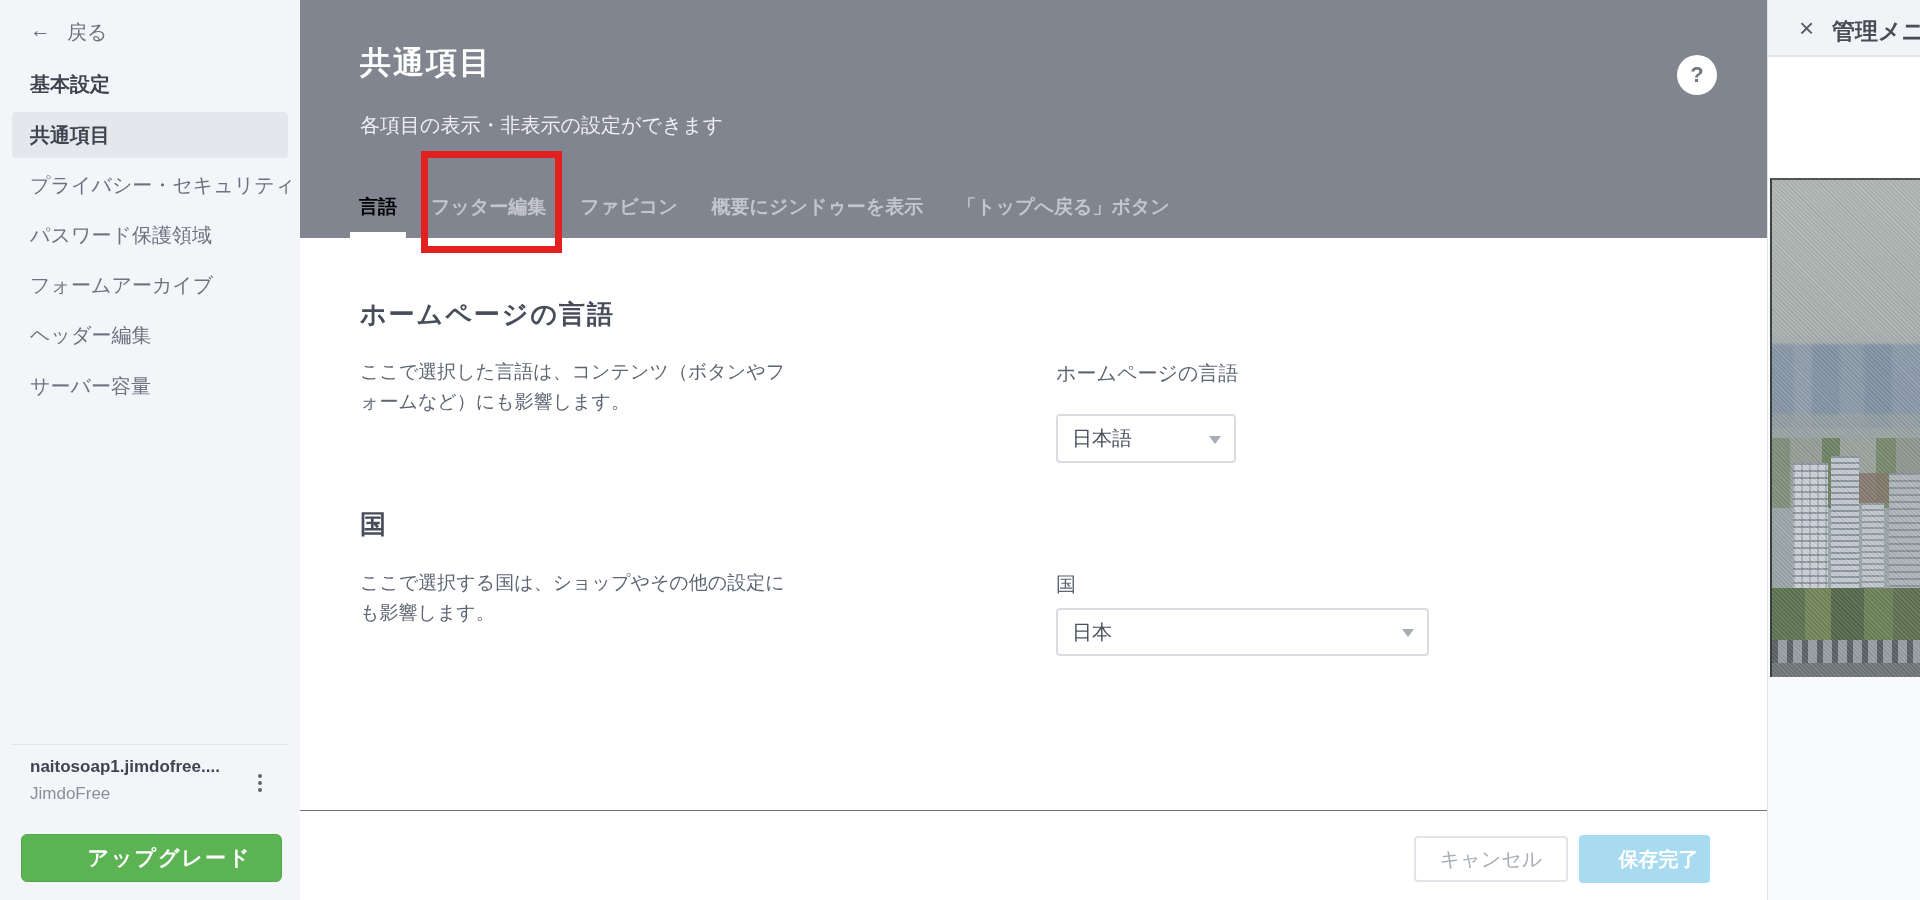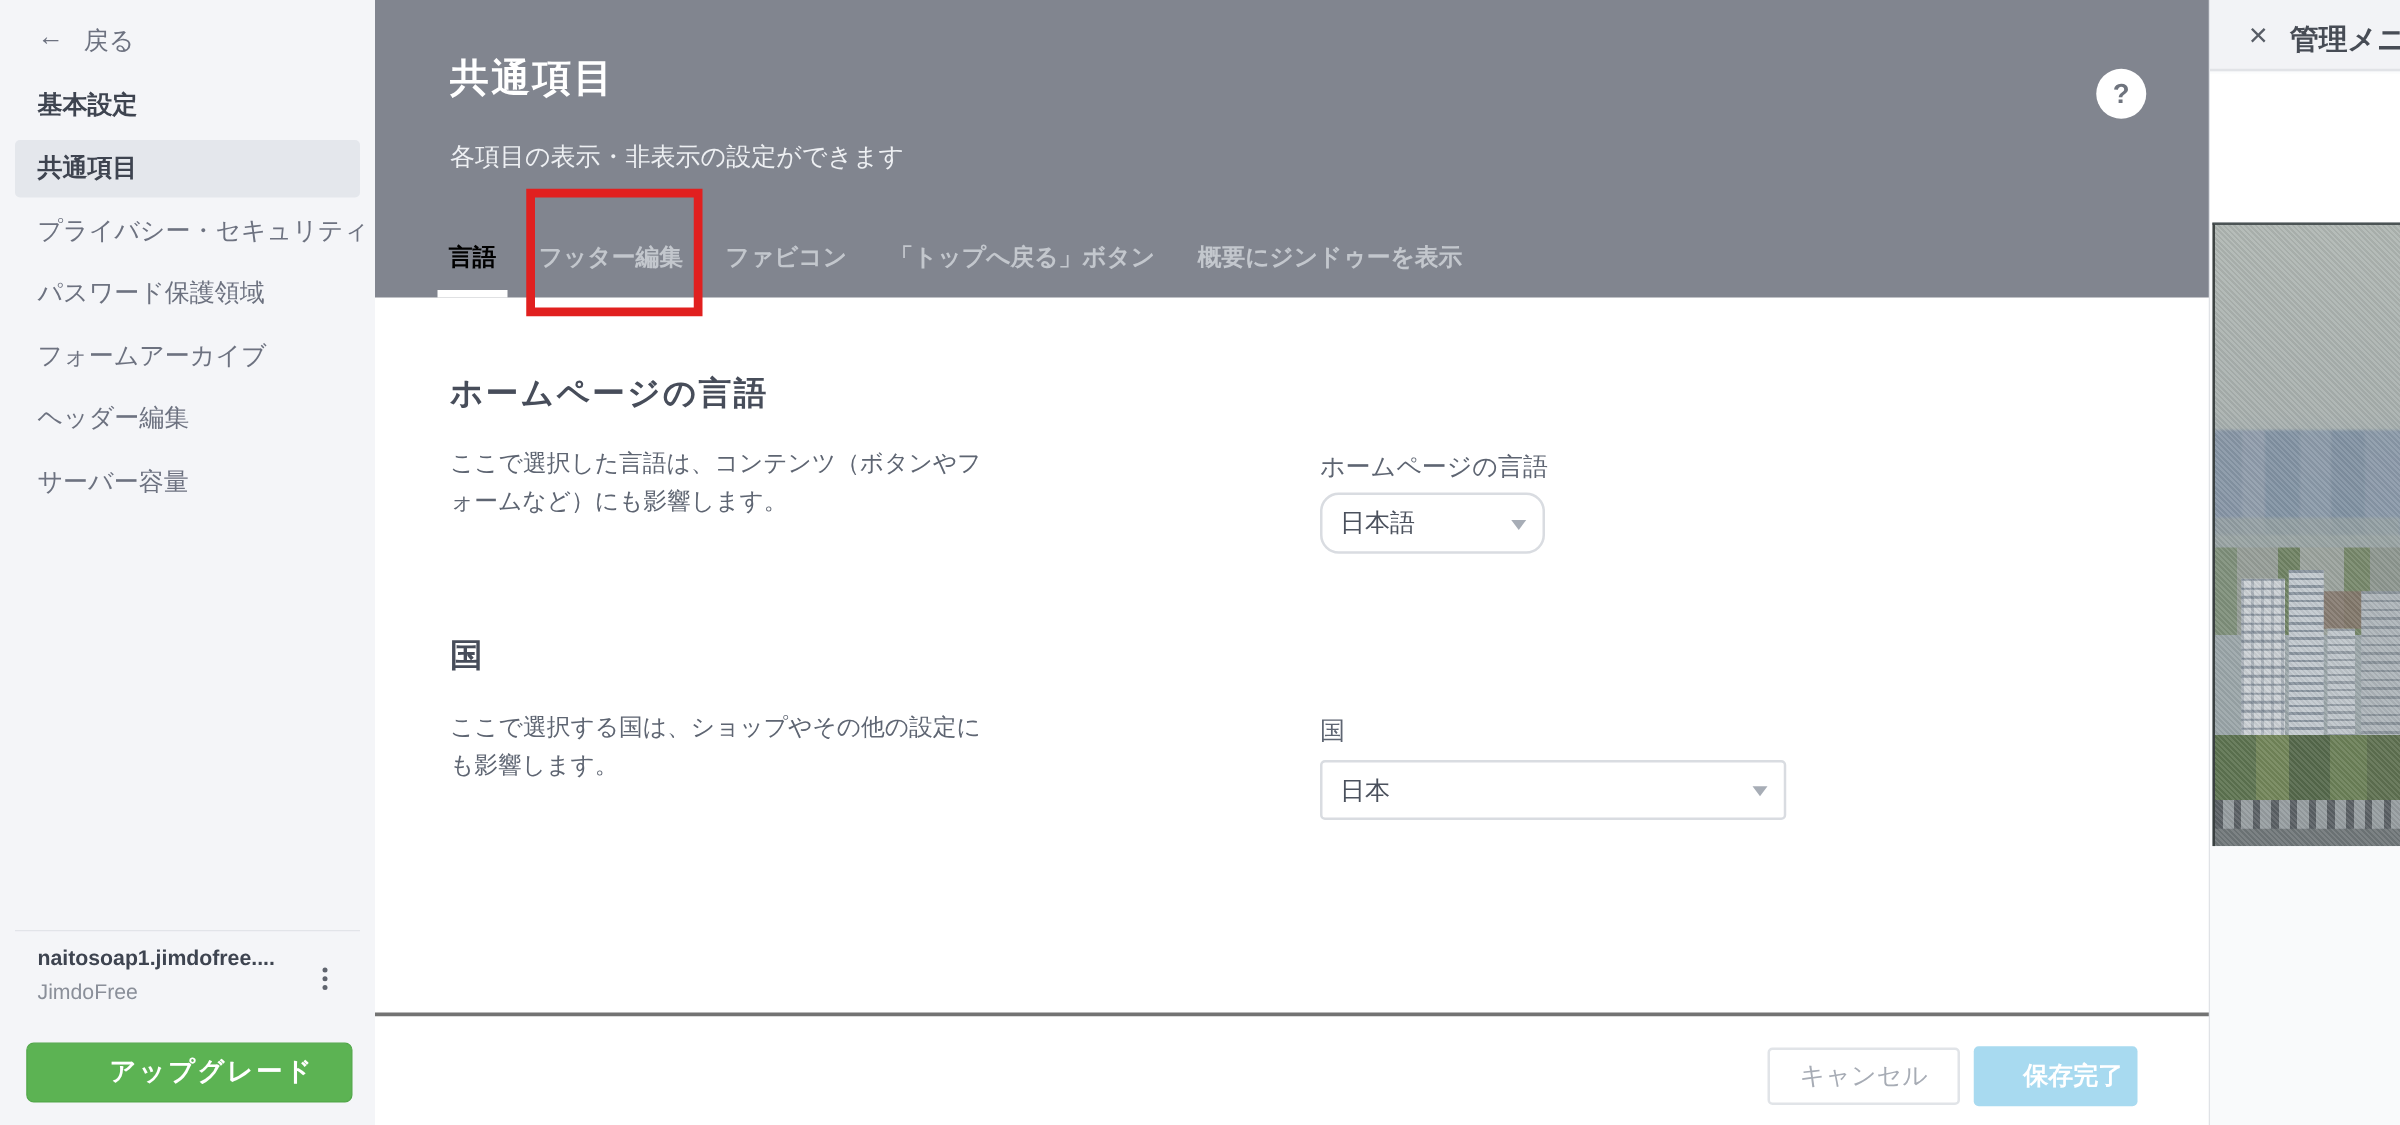--- a/index.html
+++ b/index.html
@@ -48,21 +48,21 @@
   .sec-heading { position:absolute; left:60px; font-size:26px; font-weight:bold; letter-spacing:2px; color:#474d5a; }
   .sec-desc { position:absolute; left:60px; width:432px; font-size:19px; line-height:30px; color:#5e6572; }
   .field-label { position:absolute; left:756px; font-size:20px; color:#5e6572; }
   .select { position:absolute; left:756px; background:#fff; border:2px solid #d9dce1; border-radius:4px;
             cursor:pointer; display:flex; align-items:center; padding-left:14px;
             font-size:20px; color:#4b515d; }
   .select .tri { position:absolute; right:13px; top:50%; margin-top:-3px; width:0; height:0;
                  border-left:6px solid transparent; border-right:6px solid transparent;
                  border-top:8px solid #a7adb6; }
   .content-footer { position:absolute; left:0; top:810px; width:1468px; height:90px;
-                    background:#fff; border-top:3px solid #737373; }
+                    background:#fff; border-top:1px solid #737373; }
   .cancel-btn { position:absolute; left:1114px; top:25px; width:154px; height:46px; background:#fff;
                 border:2px solid #e1e4e8; border-radius:4px; color:#a7acb5; font-size:20px;
                 text-align:center; line-height:42px; cursor:pointer; }
   .save-btn { position:absolute; left:1279px; top:24px; width:131px; height:48px; background:#a8daf0;
               border:none; border-radius:4px; color:#ffffff; font-size:20px; font-weight:bold;
               text-align:center; line-height:48px; cursor:pointer;padding-left:28px; }
 
   
   .annotation { position:absolute; left:421px; top:151px; width:141px; height:102px;
                 border:7px solid #e1201f; z-index:50; pointer-events:none; }
@@ -134,29 +134,29 @@
 
   <div class="main">
     <div class="main-header">
       <div class="page-title">共通項目</div>
       <div class="page-subtitle">各項目の表示・非表示の設定ができます</div>
       <div class="help-btn">?</div>
       <div class="tabs">
         <div class="tab active">言語</div>
         <div class="tab">フッター編集</div>
         <div class="tab">ファビコン</div>
+        <div class="tab">概要にジンドゥーを表示</div>
         <div class="tab">「トップへ戻る」ボタン</div>
-        <div class="tab">概要にジンドゥーを表示</div>
       </div>
     </div>
 
     <div class="sec-heading" style="top:297px">ホームページの言語</div>
     <div class="sec-desc" style="top:357px">ここで選択した言語は、コンテンツ（ボタンやフォームなど）にも影響します。</div>
     <div class="field-label" style="top:360px">ホームページの言語</div>
-    <div class="select" style="top:394px; width:180px; height:49px;border-radius:15px;">
+    <div class="select" style="top:414px; width:180px; height:49px;">
       <span>日本語</span>
       <span class="tri"></span>
     </div>
 
     <div class="sec-heading" style="top:507px">国</div>
     <div class="sec-desc" style="top:568px">ここで選択する国は、ショップやその他の設定にも影響します。</div>
     <div class="field-label" style="top:571px">国</div>
     <div class="select" style="top:608px; width:373px; height:48px;">
       <span>日本</span>
       <span class="tri"></span>

